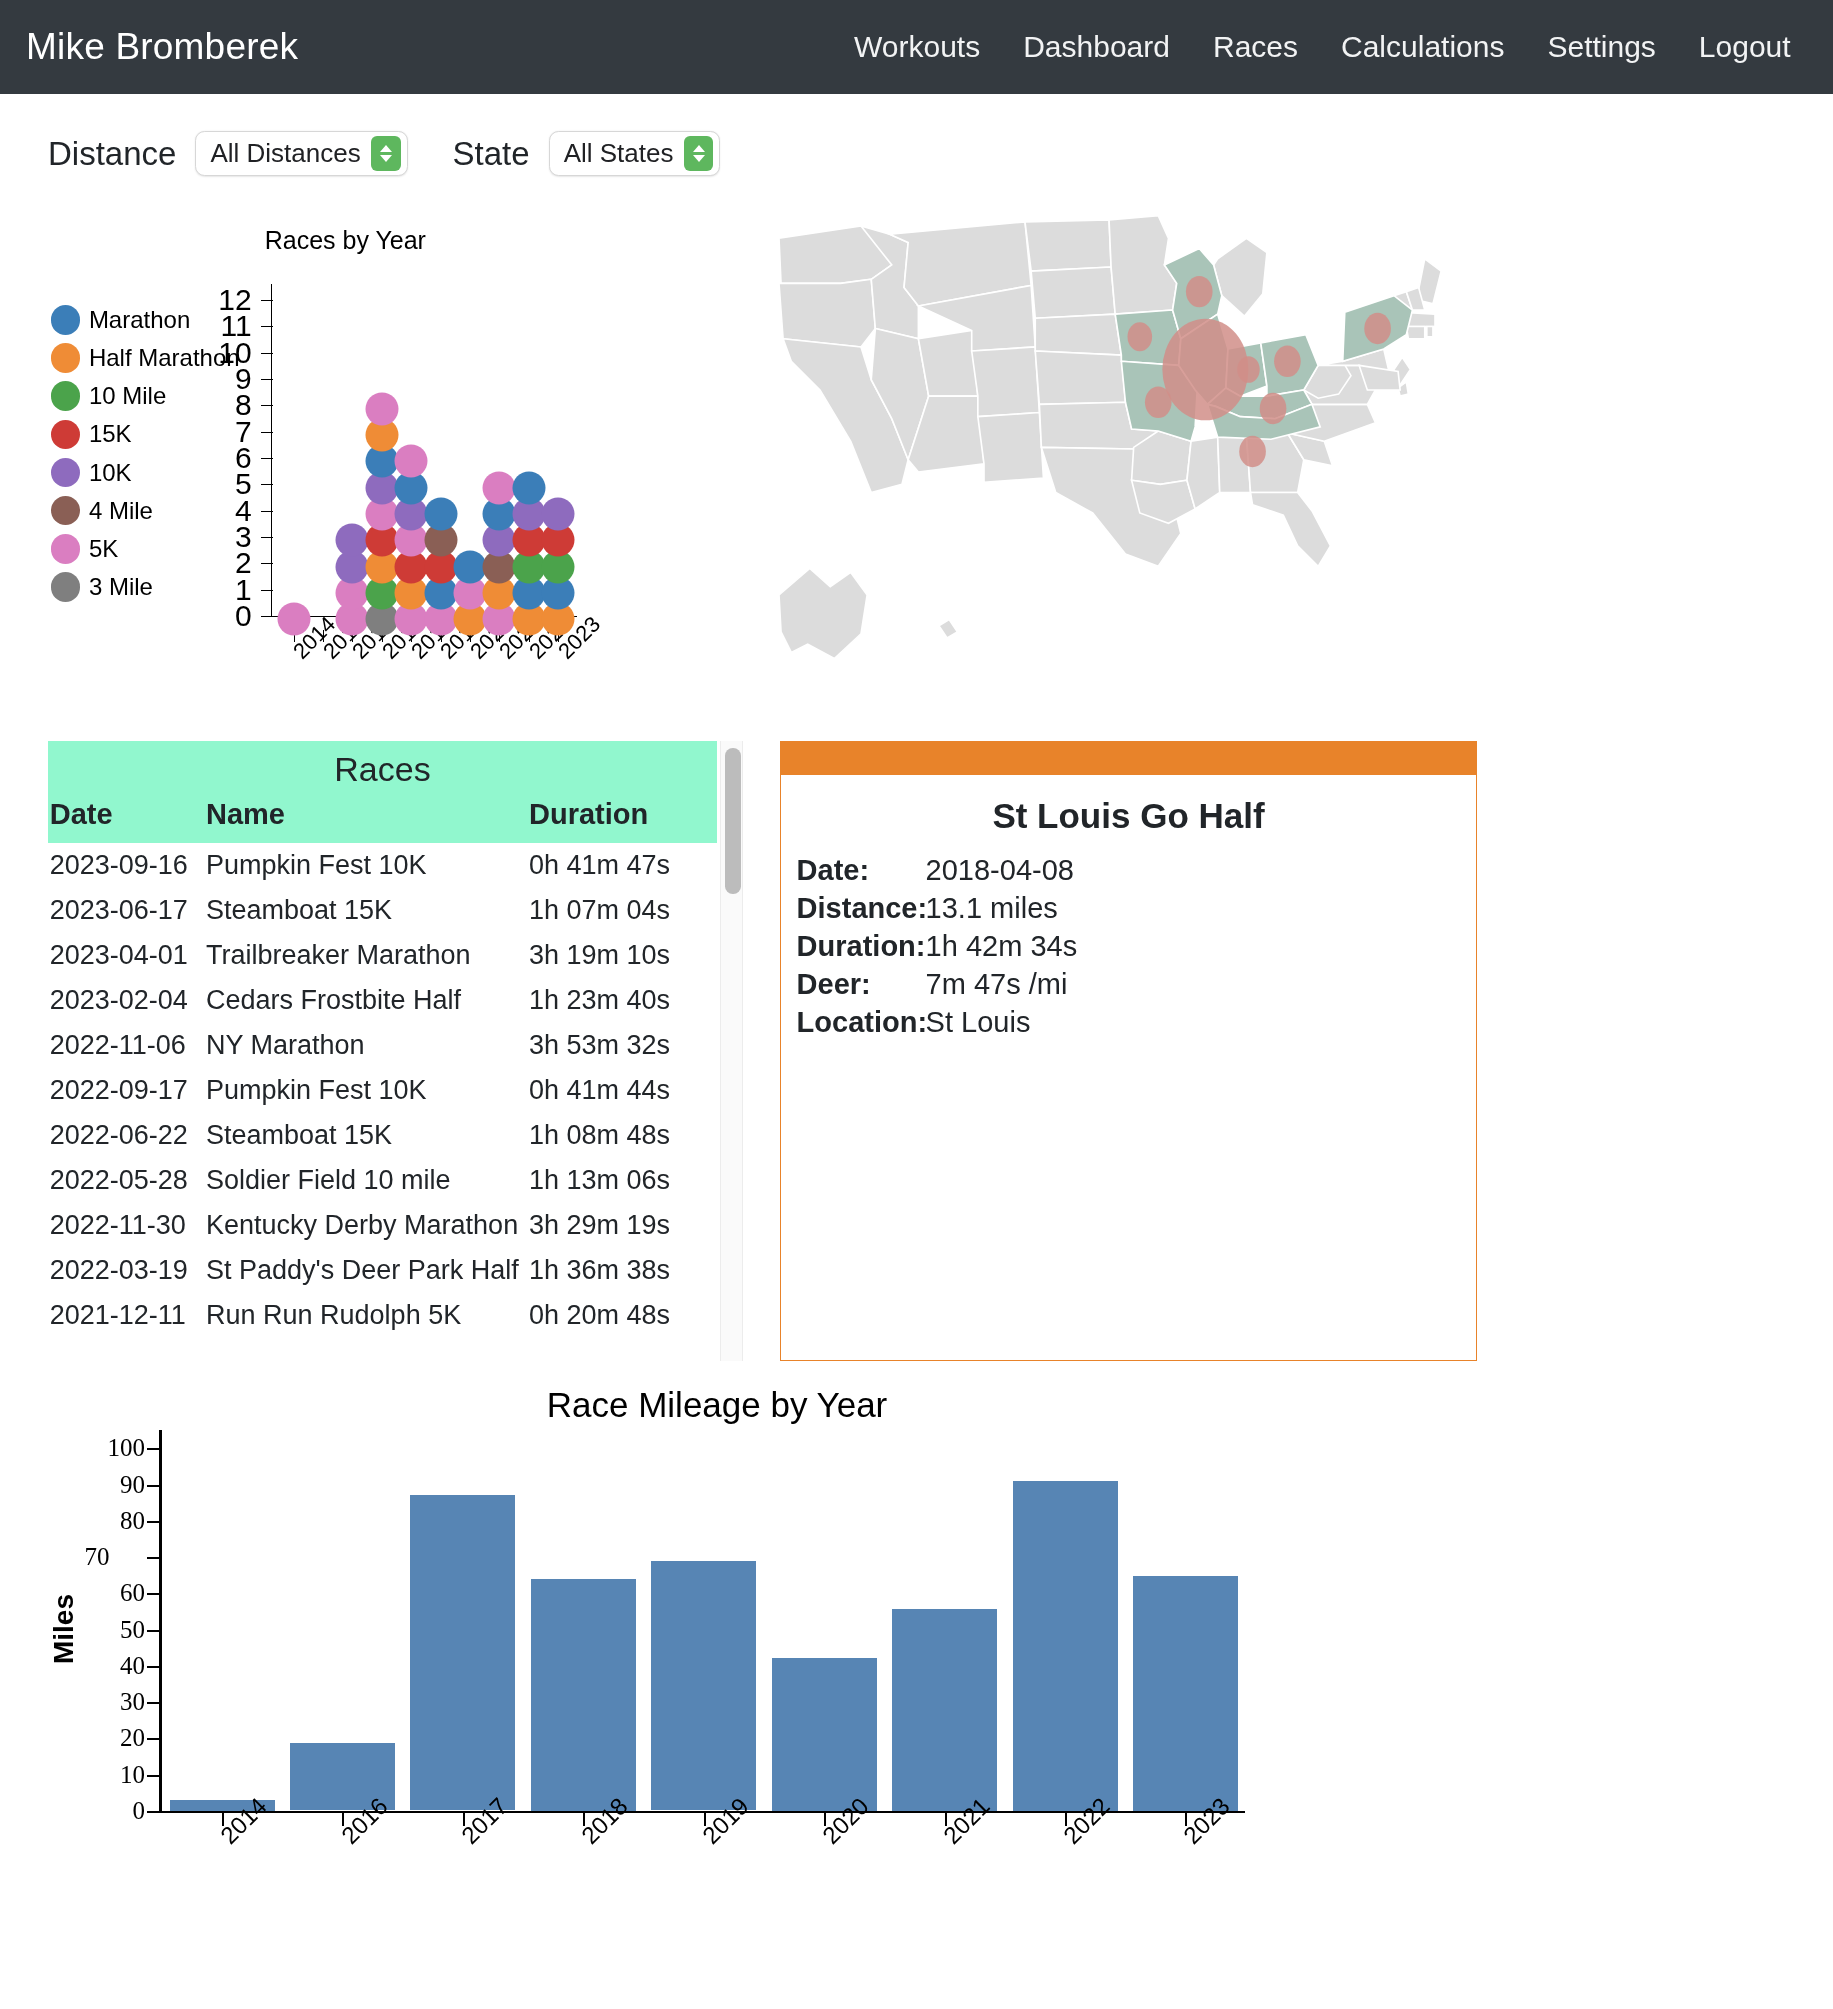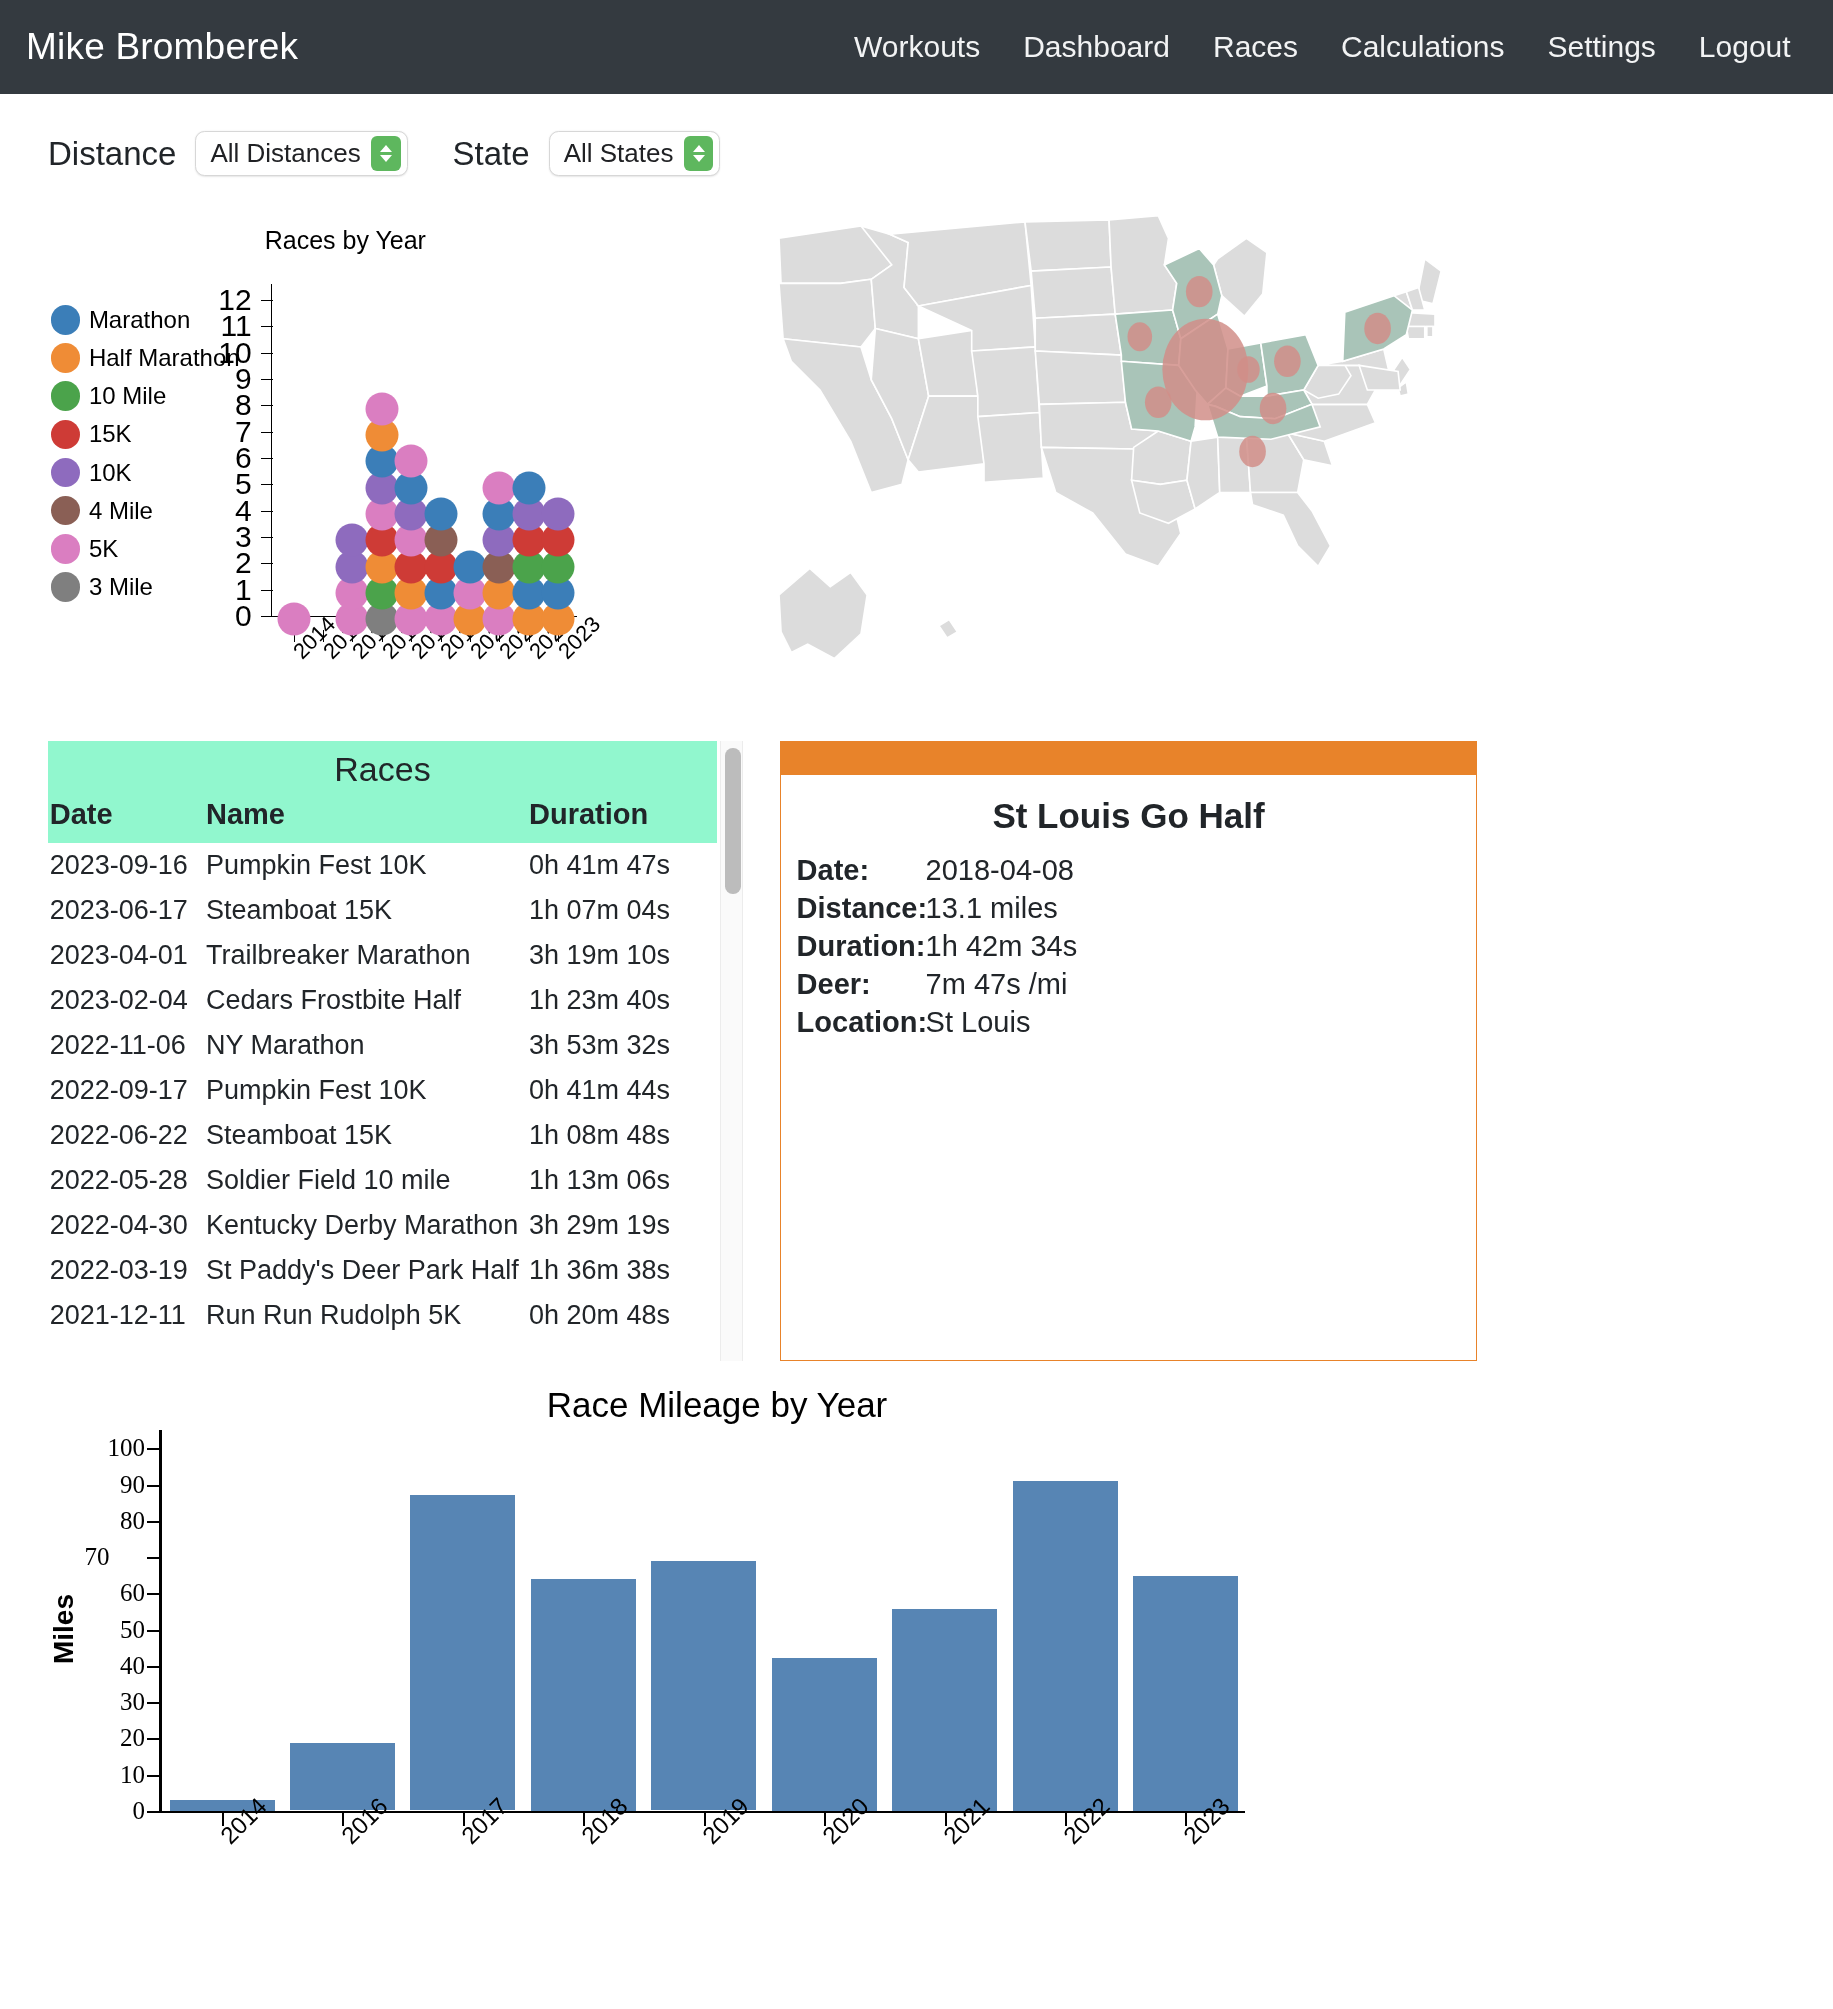--- a/index.html
+++ b/index.html
@@ -525,21 +525,21 @@
               <td class="c-date">2022-06-22</td>
               <td class="c-name">Steamboat 15K</td>
               <td class="c-dur">1h 08m 48s</td>
             </tr>
             <tr>
               <td class="c-date">2022-05-28</td>
               <td class="c-name">Soldier Field 10 mile</td>
               <td class="c-dur">1h 13m 06s</td>
             </tr>
             <tr>
-              <td class="c-date">2022-04-30</td>
+              <td class="c-date">2022-11-30</td>
               <td class="c-name">Kentucky Derby Marathon</td>
               <td class="c-dur">3h 29m 19s</td>
             </tr>
             <tr>
               <td class="c-date">2022-03-19</td>
               <td class="c-name">St Paddy's Deer Park Half</td>
               <td class="c-dur">1h 36m 38s</td>
             </tr>
             <tr>
               <td class="c-date">2021-12-11</td>

